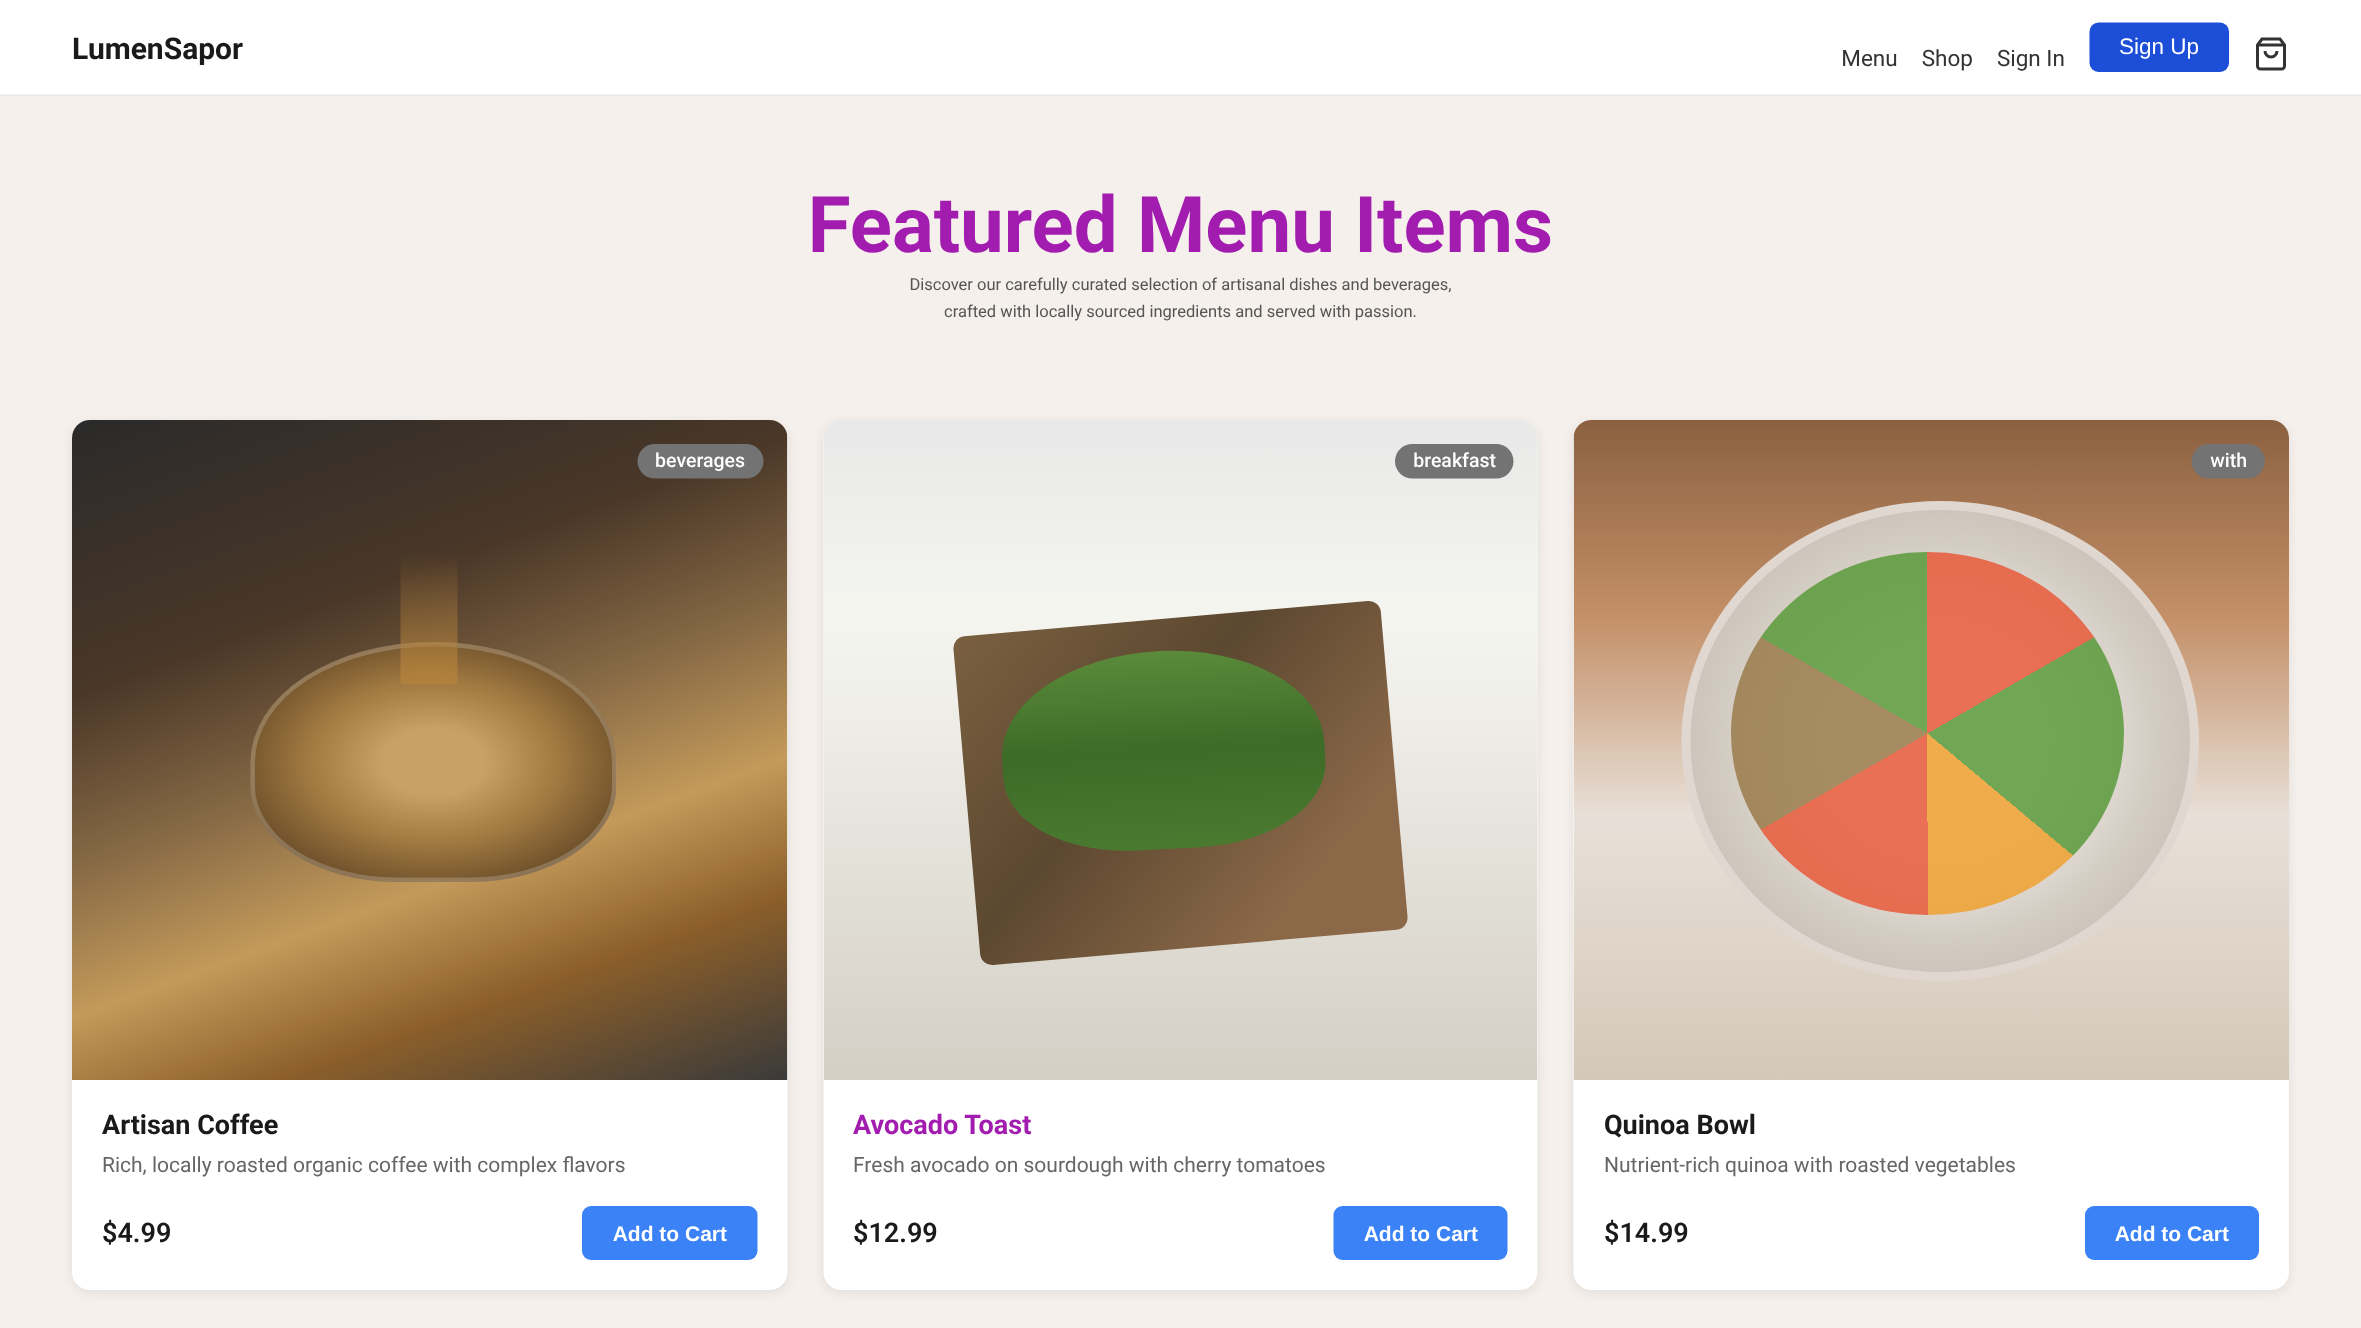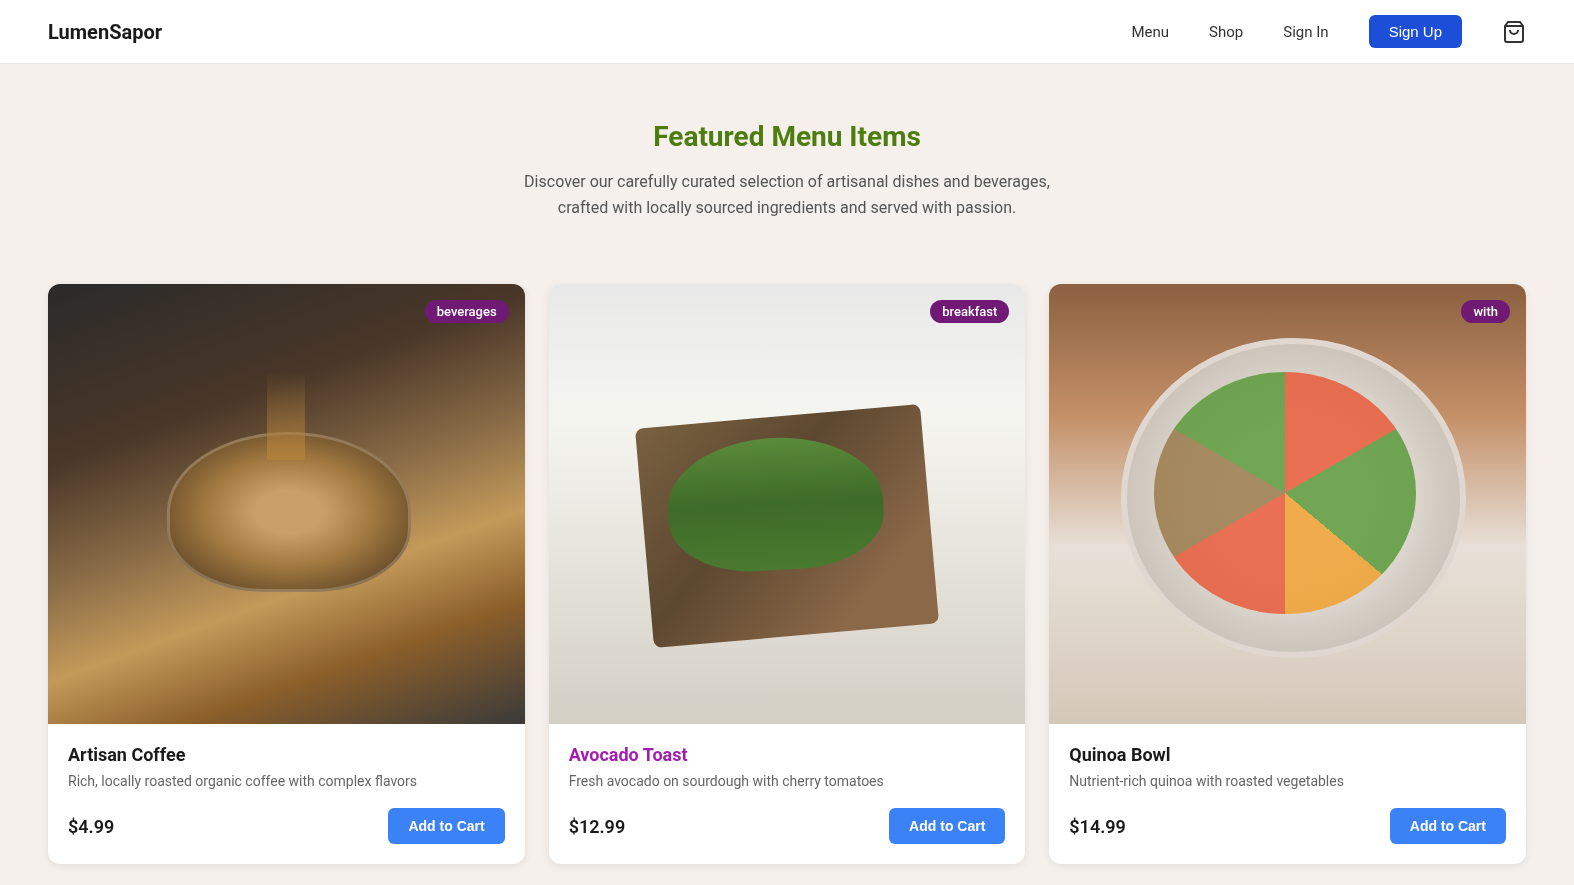--- a/index.html
+++ b/index.html
@@ -27,22 +27,22 @@
     }
 
     .nav-logo {
       font-size: 20px;
       font-weight: 700;
       color: #1a1a1a;
     }
 
     .nav-links {
       display: flex;
-      align-items: center;
-      gap: 40px;
+      align-items: flex-end;
+      gap: 16px;
     }
 
     .nav-link {
       font-size: 15px;
       color: #333;
       cursor: pointer;
       text-decoration: none;
     }
 
     .nav-signup {
@@ -64,28 +64,28 @@
       align-items: center;
     }
 
     
     .hero {
       text-align: center;
       padding: 56px 48px 40px;
     }
 
     .hero-title {
-      font-size: 28px;
+      font-size: 52px;
       font-weight: 700;
-      color: #4d7c0f;
-      margin-bottom: 16px;
+      color: #a21caf;
+      margin-bottom: 0;
     }
 
     .hero-subtitle {
-      font-size: 16px;
+      font-size: 11px;
       color: #555;
       line-height: 1.6;
     }
 
     
     .products-grid {
       display: grid;
       grid-template-columns: repeat(3, 1fr);
       gap: 24px;
       padding: 24px 48px 48px;
@@ -199,21 +199,21 @@
       height: 55%;
       background: conic-gradient(#e85a3a 0deg 60deg, #5a9a3a 60deg 130deg, #f0a030 130deg 180deg, #e85a3a 180deg 240deg, #9a7a4a 240deg 300deg, #5a9a3a 300deg 360deg);
       border-radius: 50%;
       opacity: 0.85;
     }
 
     .badge {
       position: absolute;
       top: 16px;
       right: 16px;
-      background-color: #701a75;
+      background-color: #737373;
       color: #ffffff;
       font-size: 13px;
       font-weight: 500;
       padding: 4px 12px;
       border-radius: 20px;
       z-index: 10;
     }
 
     .product-info {
       padding: 20px 20px 20px;

